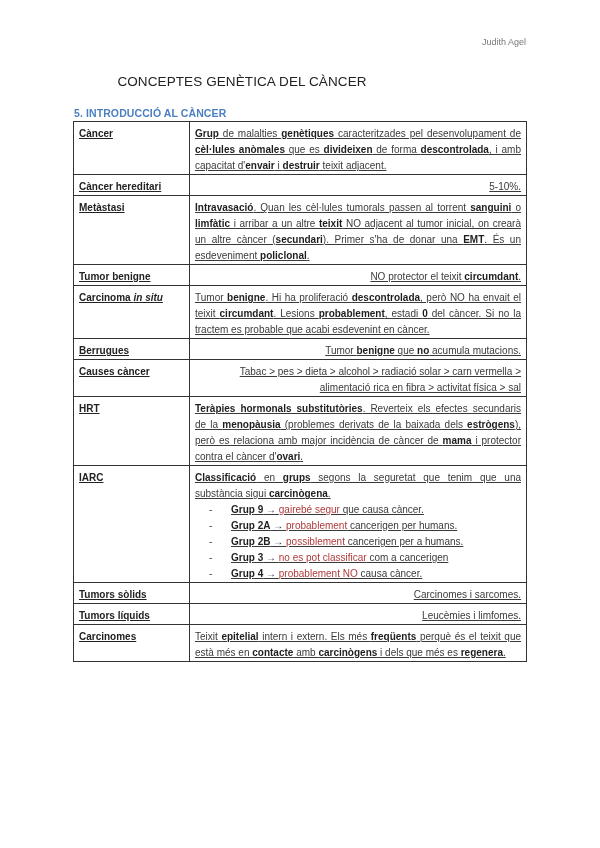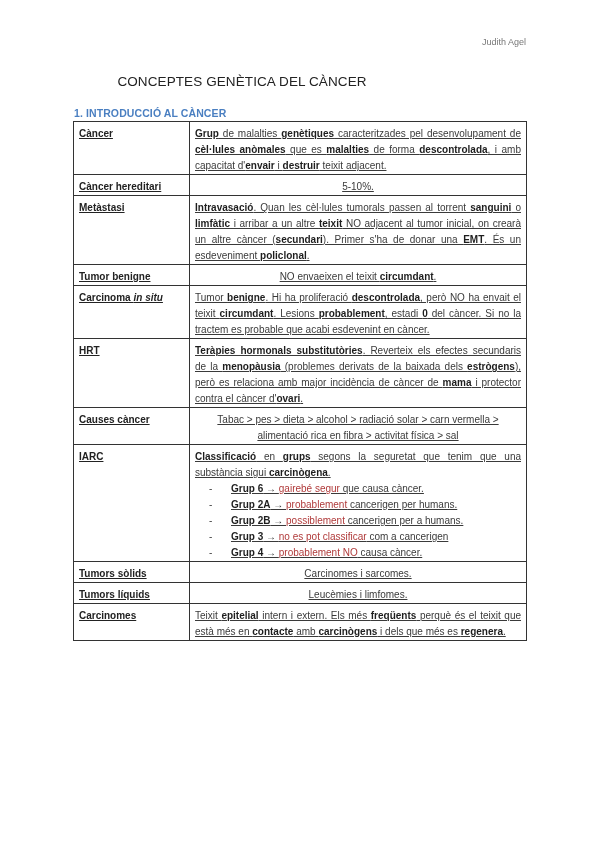--- a/index.html
+++ b/index.html
@@ -8,68 +8,72 @@
   .author { position: absolute; top: 37px; right: 74px; font-size: 9px; color: #777; }
   .title { position: absolute; top: 74px; left: 0; width: 484px; text-align: center;
            font-size: 13.5px; color: #222; letter-spacing: 0.1px; }
   .section { position: absolute; top: 107px; left: 74px; font-size: 10.5px; font-weight: bold;
              color: #4a7fc1; letter-spacing: 0.1px; }
   table.concepts { position: absolute; top: 121px; left: 73px; width: 454px; border-collapse: collapse;
                    table-layout: fixed; font-size: 10px; line-height: 16px; }
   table.concepts td { border: 1.3px solid #333; vertical-align: top; padding: 4px 5px 0 5px; text-decoration: underline; }
   td.term { width: 105px; font-weight: bold; color: #222; }
   td.def { text-align: justify; }
-  td.def.left { text-align: center; }
+  td.def.left { text-align: right; }
   b { color: #1e1e1e; }
   .red { color: #b03a3a; }
   ul.groups { list-style: none; margin: 0; padding: 0 0 0 14px; }
   ul.groups li { position: relative; padding-left: 22px; text-align: left; }
   ul.groups li::before { content: "-"; position: absolute; left: 0; color: #444; }
 </style>
 </head>
 <body>
 
 <div class="author">Judith Agel</div>
 <div class="title">CONCEPTES GENÈTICA DEL CÀNCER</div>
-<div class="section">1. INTRODUCCIÓ AL CÀNCER</div>
+<div class="section">5. INTRODUCCIÓ AL CÀNCER</div>
 
 <table class="concepts">
   <tbody id="concepts-body">
       <tr>
         <td class="term">Càncer</td>
-        <td class="def"><b>Grup</b><span> de malalties </span><b>genètiques</b><span> caracteritzades pel desenvolupament de </span><b>cèl·lules anòmales</b><span> que es </span><b>malalties</b><span> de forma </span><b>descontrolada</b><span>, i amb capacitat d'</span><b>envair</b><span> i </span><b>destruir</b><span> teixit adjacent.</span></td>
+        <td class="def"><b>Grup</b><span> de malalties </span><b>genètiques</b><span> caracteritzades pel desenvolupament de </span><b>cèl·lules anòmales</b><span> que es </span><b>divideixen</b><span> de forma </span><b>descontrolada</b><span>, i amb capacitat d'</span><b>envair</b><span> i </span><b>destruir</b><span> teixit adjacent.</span></td>
       </tr>
       <tr>
         <td class="term">Càncer hereditari</td>
         <td class="def left"><span>5-10%.</span></td>
       </tr>
       <tr>
         <td class="term">Metàstasi</td>
         <td class="def"><b>Intravasació</b><span>. Quan les cèl·lules tumorals passen al torrent </span><b>sanguini</b><span> o </span><b>limfàtic</b><span> i arribar a un altre </span><b>teixit</b><span> NO adjacent al tumor inicial, on crearà un altre càncer (</span><b>secundari</b><span>). Primer s'ha de donar una </span><b>EMT</b><span>. És un esdeveniment </span><b>policlonal</b><span>.</span></td>
       </tr>
       <tr>
         <td class="term">Tumor benigne</td>
-        <td class="def left"><span>NO envaeixen el teixit </span><b>circumdant</b><span>.</span></td>
+        <td class="def left"><span>NO protector el teixit </span><b>circumdant</b><span>.</span></td>
       </tr>
       <tr>
         <td class="term"><span>Carcinoma </span><i>in situ</i></td>
         <td class="def"><span>Tumor </span><b>benigne</b><span>. Hi ha proliferació </span><b>descontrolada</b><span>, però NO ha envait el teixit </span><b>circumdant</b><span>. Lesions </span><b>probablement</b><span>, estadi </span><b>0</b><span> del càncer. Si no la tractem es probable que acabi esdevenint en càncer.</span></td>
       </tr>
       <tr>
-        <td class="term">HRT</td>
-        <td class="def"><b>Teràpies hormonals substitutòries</b><span>. Reverteix els efectes secundaris de la </span><b>menopàusia</b><span> (problemes derivats de la baixada dels </span><b>estrògens</b><span>), però es relaciona amb major incidència de càncer de </span><b>mama</b><span> i protector contra el càncer d'</span><b>ovari</b><span>.</span></td>
+        <td class="term">Berrugues</td>
+        <td class="def left"><span>Tumor </span><b>benigne</b><span> que </span><b>no</b><span> acumula mutacions.</span></td>
       </tr>
       <tr>
         <td class="term">Causes càncer</td>
         <td class="def left"><span>Tabac &gt; pes &gt; dieta &gt; alcohol &gt; radiació solar &gt; carn vermella &gt; alimentació rica en fibra &gt; activitat física &gt; sal</span></td>
       </tr>
       <tr>
+        <td class="term">HRT</td>
+        <td class="def"><b>Teràpies hormonals substitutòries</b><span>. Reverteix els efectes secundaris de la </span><b>menopàusia</b><span> (problemes derivats de la baixada dels </span><b>estrògens</b><span>), però es relaciona amb major incidència de càncer de </span><b>mama</b><span> i protector contra el càncer d'</span><b>ovari</b><span>.</span></td>
+      </tr>
+      <tr>
         <td class="term">IARC</td>
         <td class="def"><b>Classificació</b><span> en </span><b>grups</b><span> segons la seguretat que tenim que una substància sigui </span><b>carcinògena</b><span>.</span><ul class="groups">
-            <li><b>Grup 6</b><span> → </span><span class="red">gairebé segur</span><span> que causa càncer.</span></li>
+            <li><b>Grup 9</b><span> → </span><span class="red">gairebé segur</span><span> que causa càncer.</span></li>
             <li><b>Grup 2A</b><span> → </span><span class="red">probablement</span><span> cancerigen per humans.</span></li>
             <li><b>Grup 2B</b><span> → </span><span class="red">possiblement</span><span> cancerigen per a humans.</span></li>
             <li><b>Grup 3</b><span> → </span><span class="red">no es pot classificar</span><span> com a cancerigen</span></li>
             <li><b>Grup 4</b><span> → </span><span class="red">probablement NO</span><span> causa càncer.</span></li>
           </ul></td>
       </tr>
       <tr>
         <td class="term">Tumors sòlids</td>
         <td class="def left"><span>Carcinomes i sarcomes.</span></td>
       </tr>

